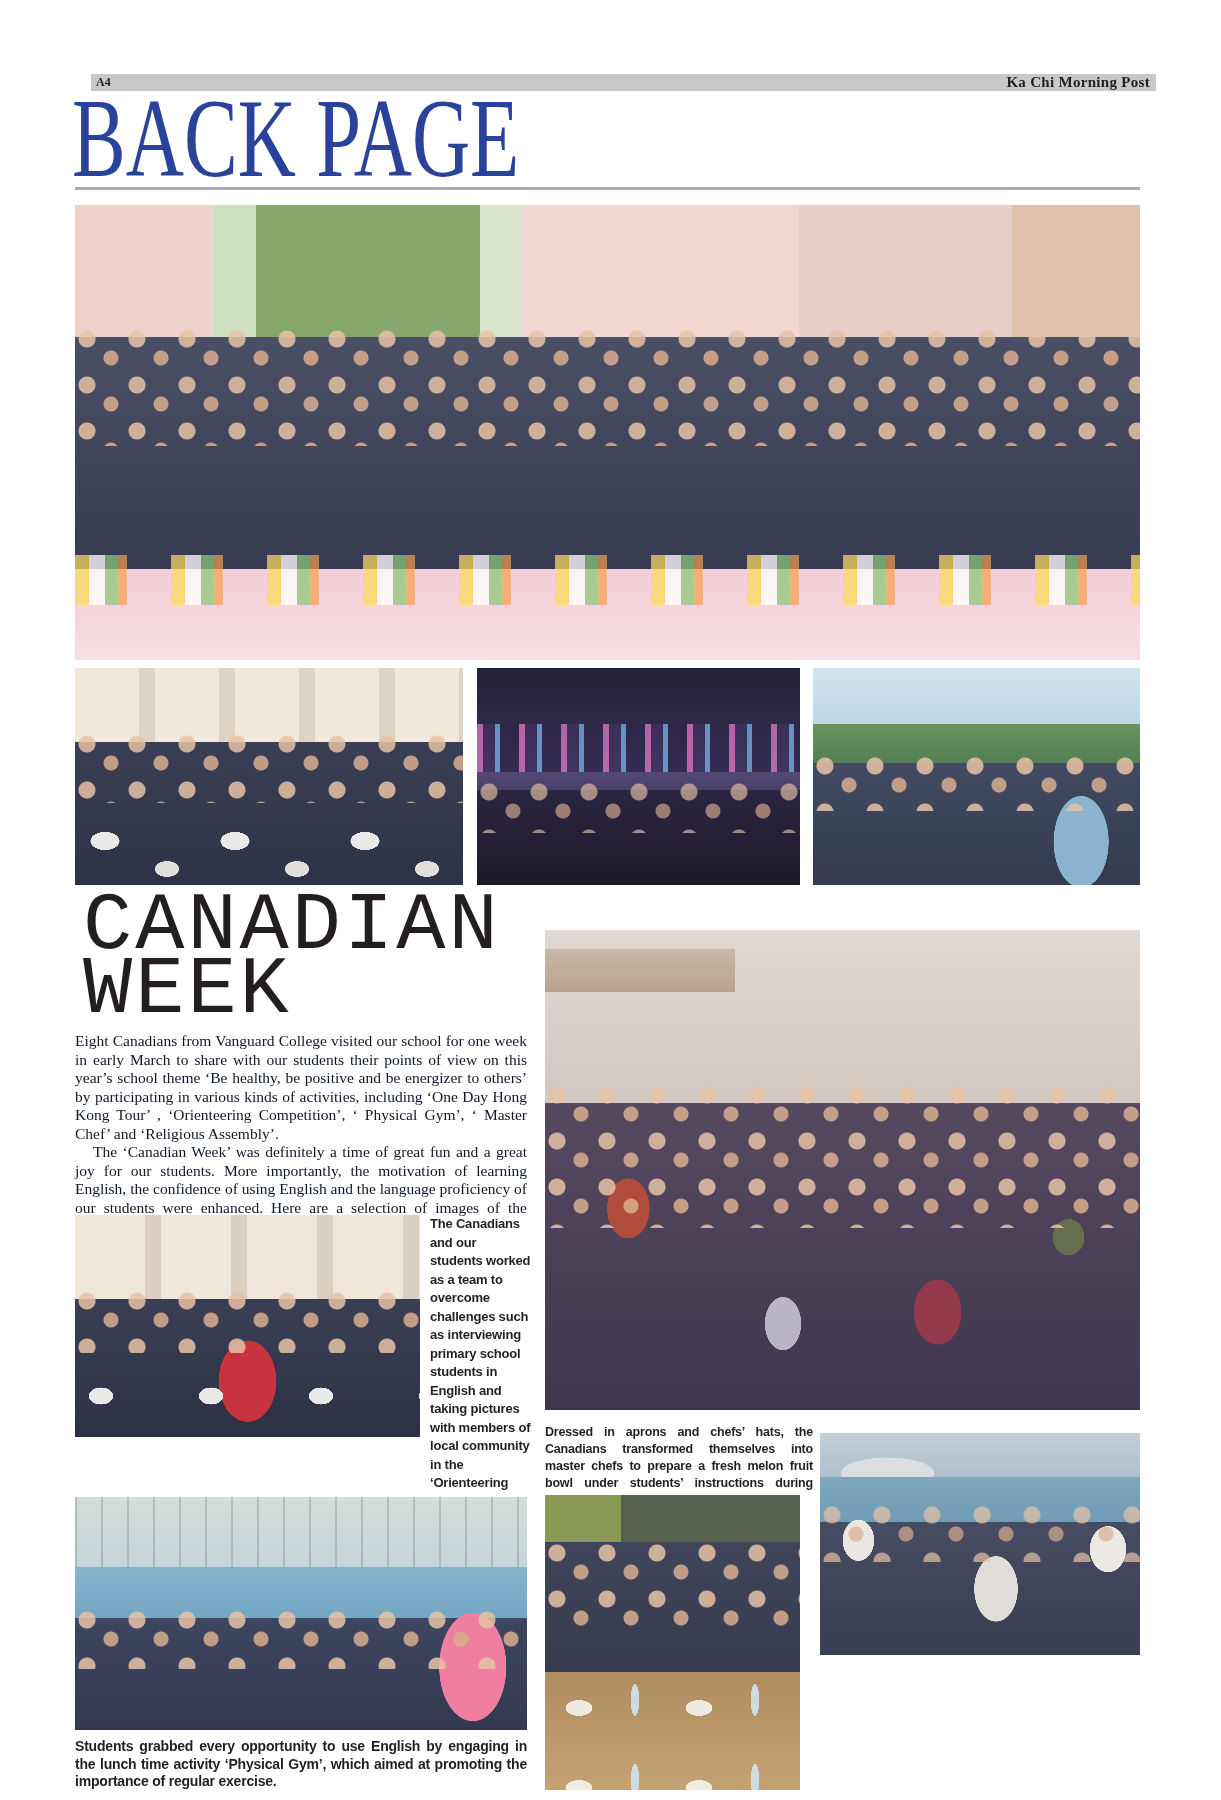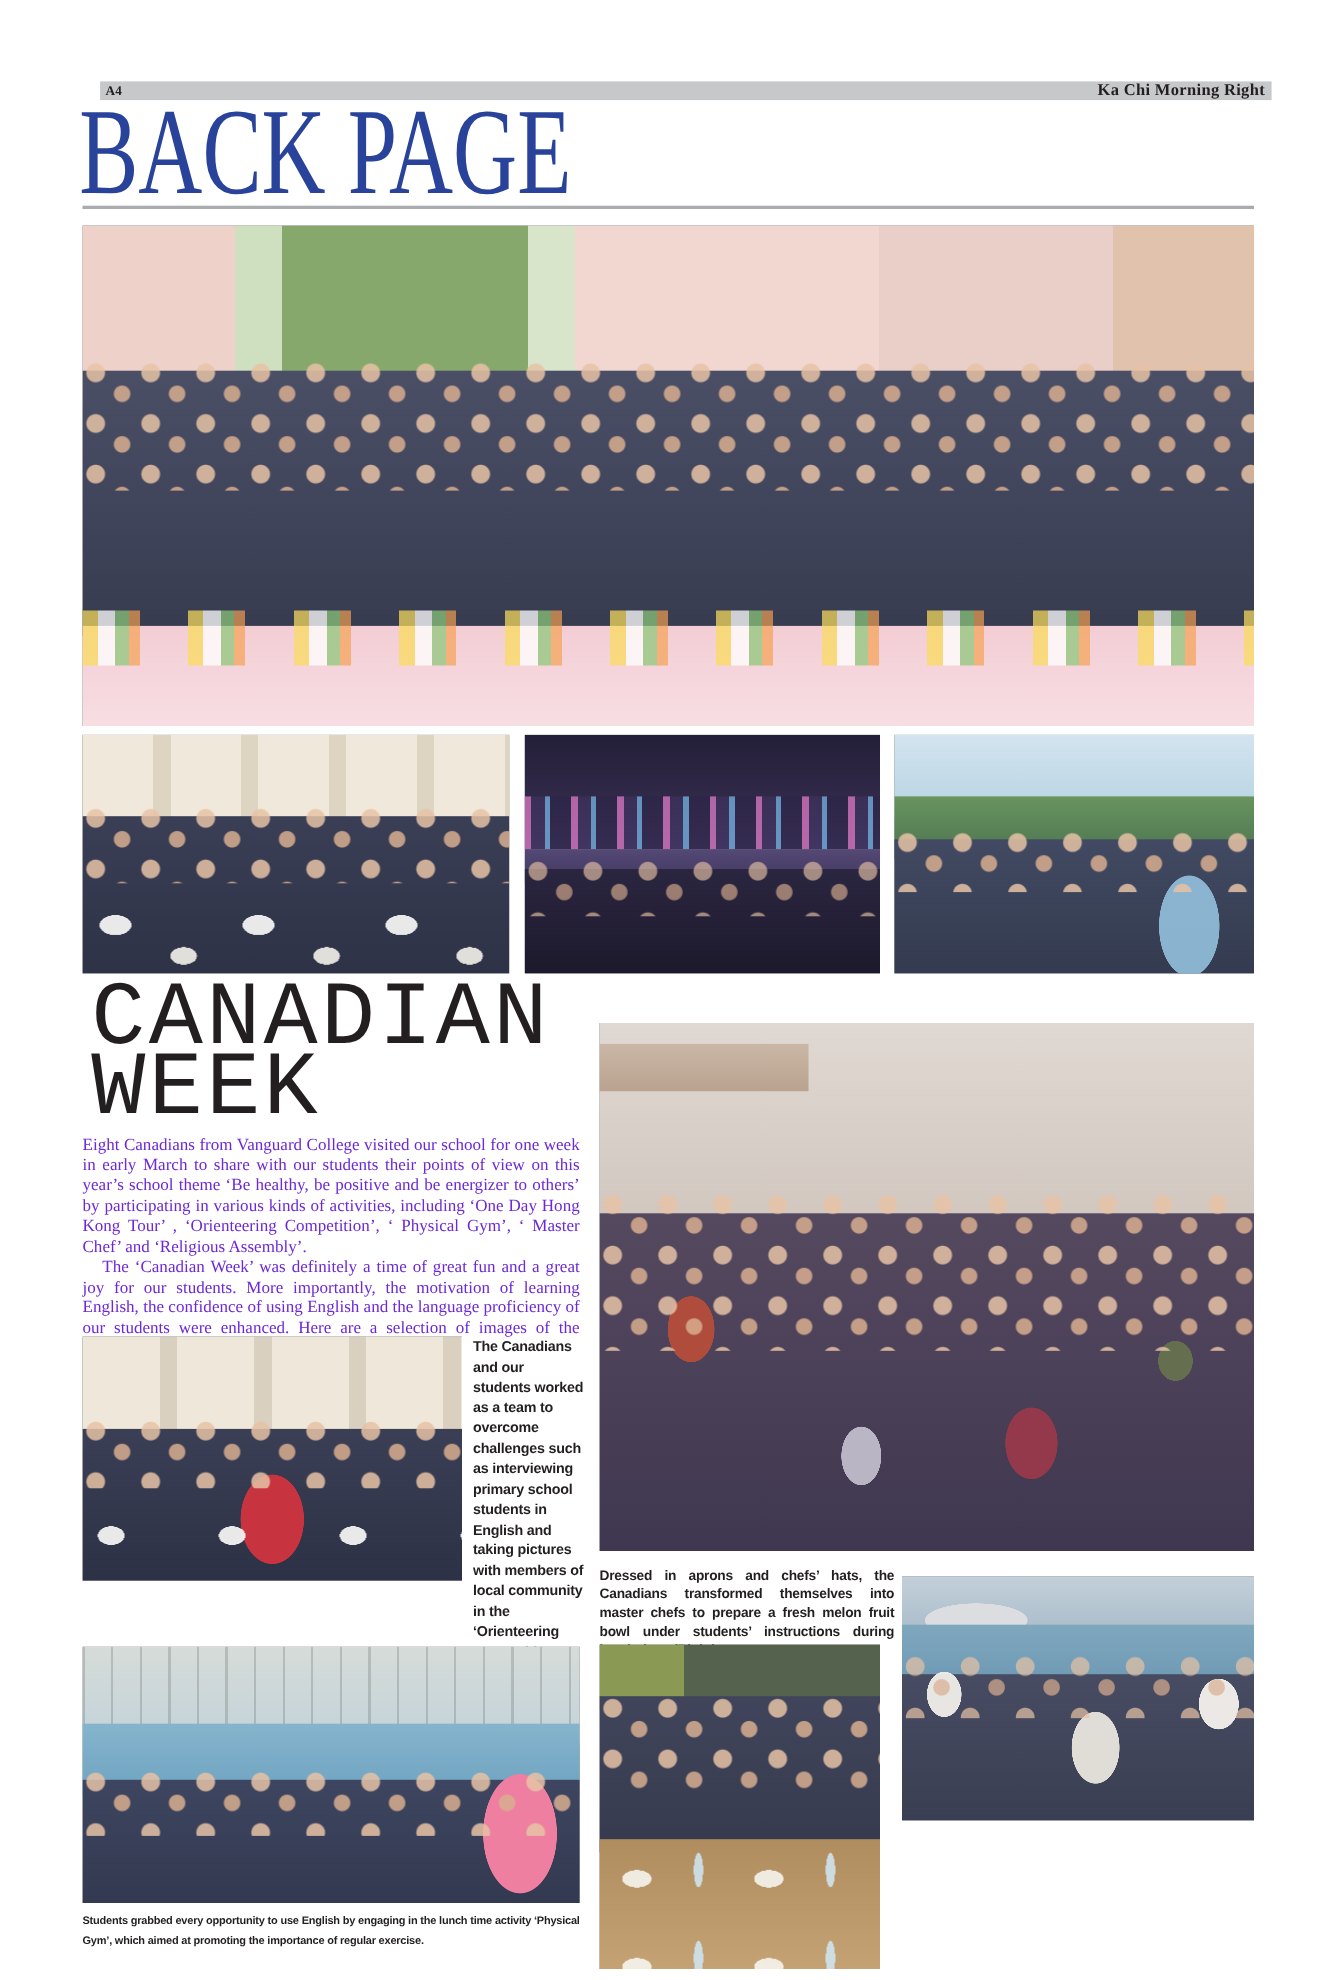--- a/index.html
+++ b/index.html
@@ -42,52 +42,52 @@
     background-size:50px 46px;
   }
   
   .headline{
     position:absolute;left:72px;top:884px;margin:11px;color:#231f20;
     font-family:Liberation Mono, monospace;font-weight:400;
     font-size:82px;line-height:64px;letter-spacing:3px;
   }
   .bodytext{
     position:absolute;left:75px;top:1032px;width:452px;
-    font-size:15.5px;line-height:18.5px;color:#6d28d9;text-align:justify;
+    font-size:15.5px;line-height:18.5px;color:#0f172a;text-align:justify;
   }
   .bodytext p{margin:0;}
   .bodytext p.indent{text-indent:18px;}
   
   .cap{
     position:absolute;font-family:"Liberation Sans",sans-serif;font-weight:bold;
     color:#231f20;letter-spacing:-.2px;
   }
   .cap-side{left:430px;top:1215px;width:102px;font-size:13px;line-height:18.5px;}
   .cap-chef{left:545px;top:1424px;width:268px;font-size:12.5px;line-height:17px;text-align:justify;}
-  .cap-gym{left:75px;top:1738px;width:452px;font-size:10px;line-height:17.5px;text-align:justify;}
+  .cap-gym{left:75px;top:1738px;width:452px;font-size:14px;line-height:17.5px;text-align:justify;}
   .cap-classes{left:820px;top:1668px;width:320px;font-size:12.5px;line-height:17.5px;text-align:justify;}
   
   .p-lunch{left:75px;top:205px;width:1065px;height:455px;}
   .p-row1{left:75px;top:668px;width:388px;height:217px;}
   .p-row2{left:477px;top:668px;width:323px;height:217px;}
   .p-row3{left:813px;top:668px;width:327px;height:217px;}
   .p-staff{left:545px;top:930px;width:595px;height:480px;}
   .p-orient{left:75px;top:1215px;width:345px;height:222px;}
   .p-scarf{left:820px;top:1433px;width:320px;height:222px;}
   .p-desks{left:545px;top:1495px;width:255px;height:295px;}
   .p-gym{left:75px;top:1497px;width:452px;height:233px;}
 </style>
 </head>
 <body>
 
 <div class="page">
 
   <div class="topbar">
     <span class="pageno">A4</span>
-    <span class="masthead">Ka Chi Morning Right</span>
+    <span class="masthead">Ka Chi Morning Post</span>
   </div>
 
   <h1 class="section-title">BACK PAGE</h1>
   <div class="title-rule"></div>
 
   <div class="photo p-lunch">
     <div class="band" style="top:0;height:36%;
       background:linear-gradient(90deg,#eed2ca 0 13%,#cfe0c0 13% 17%,#87a86d 17% 38%,#d8e5cb 38% 42%,#f1d7cf 42% 68%,#e9cfc7 68% 88%,#e0c2ad 88% 100%);"></div>
     <div class="band" style="top:29%;height:53%;
       background:linear-gradient(#4a4f66,#363b50);"></div>

